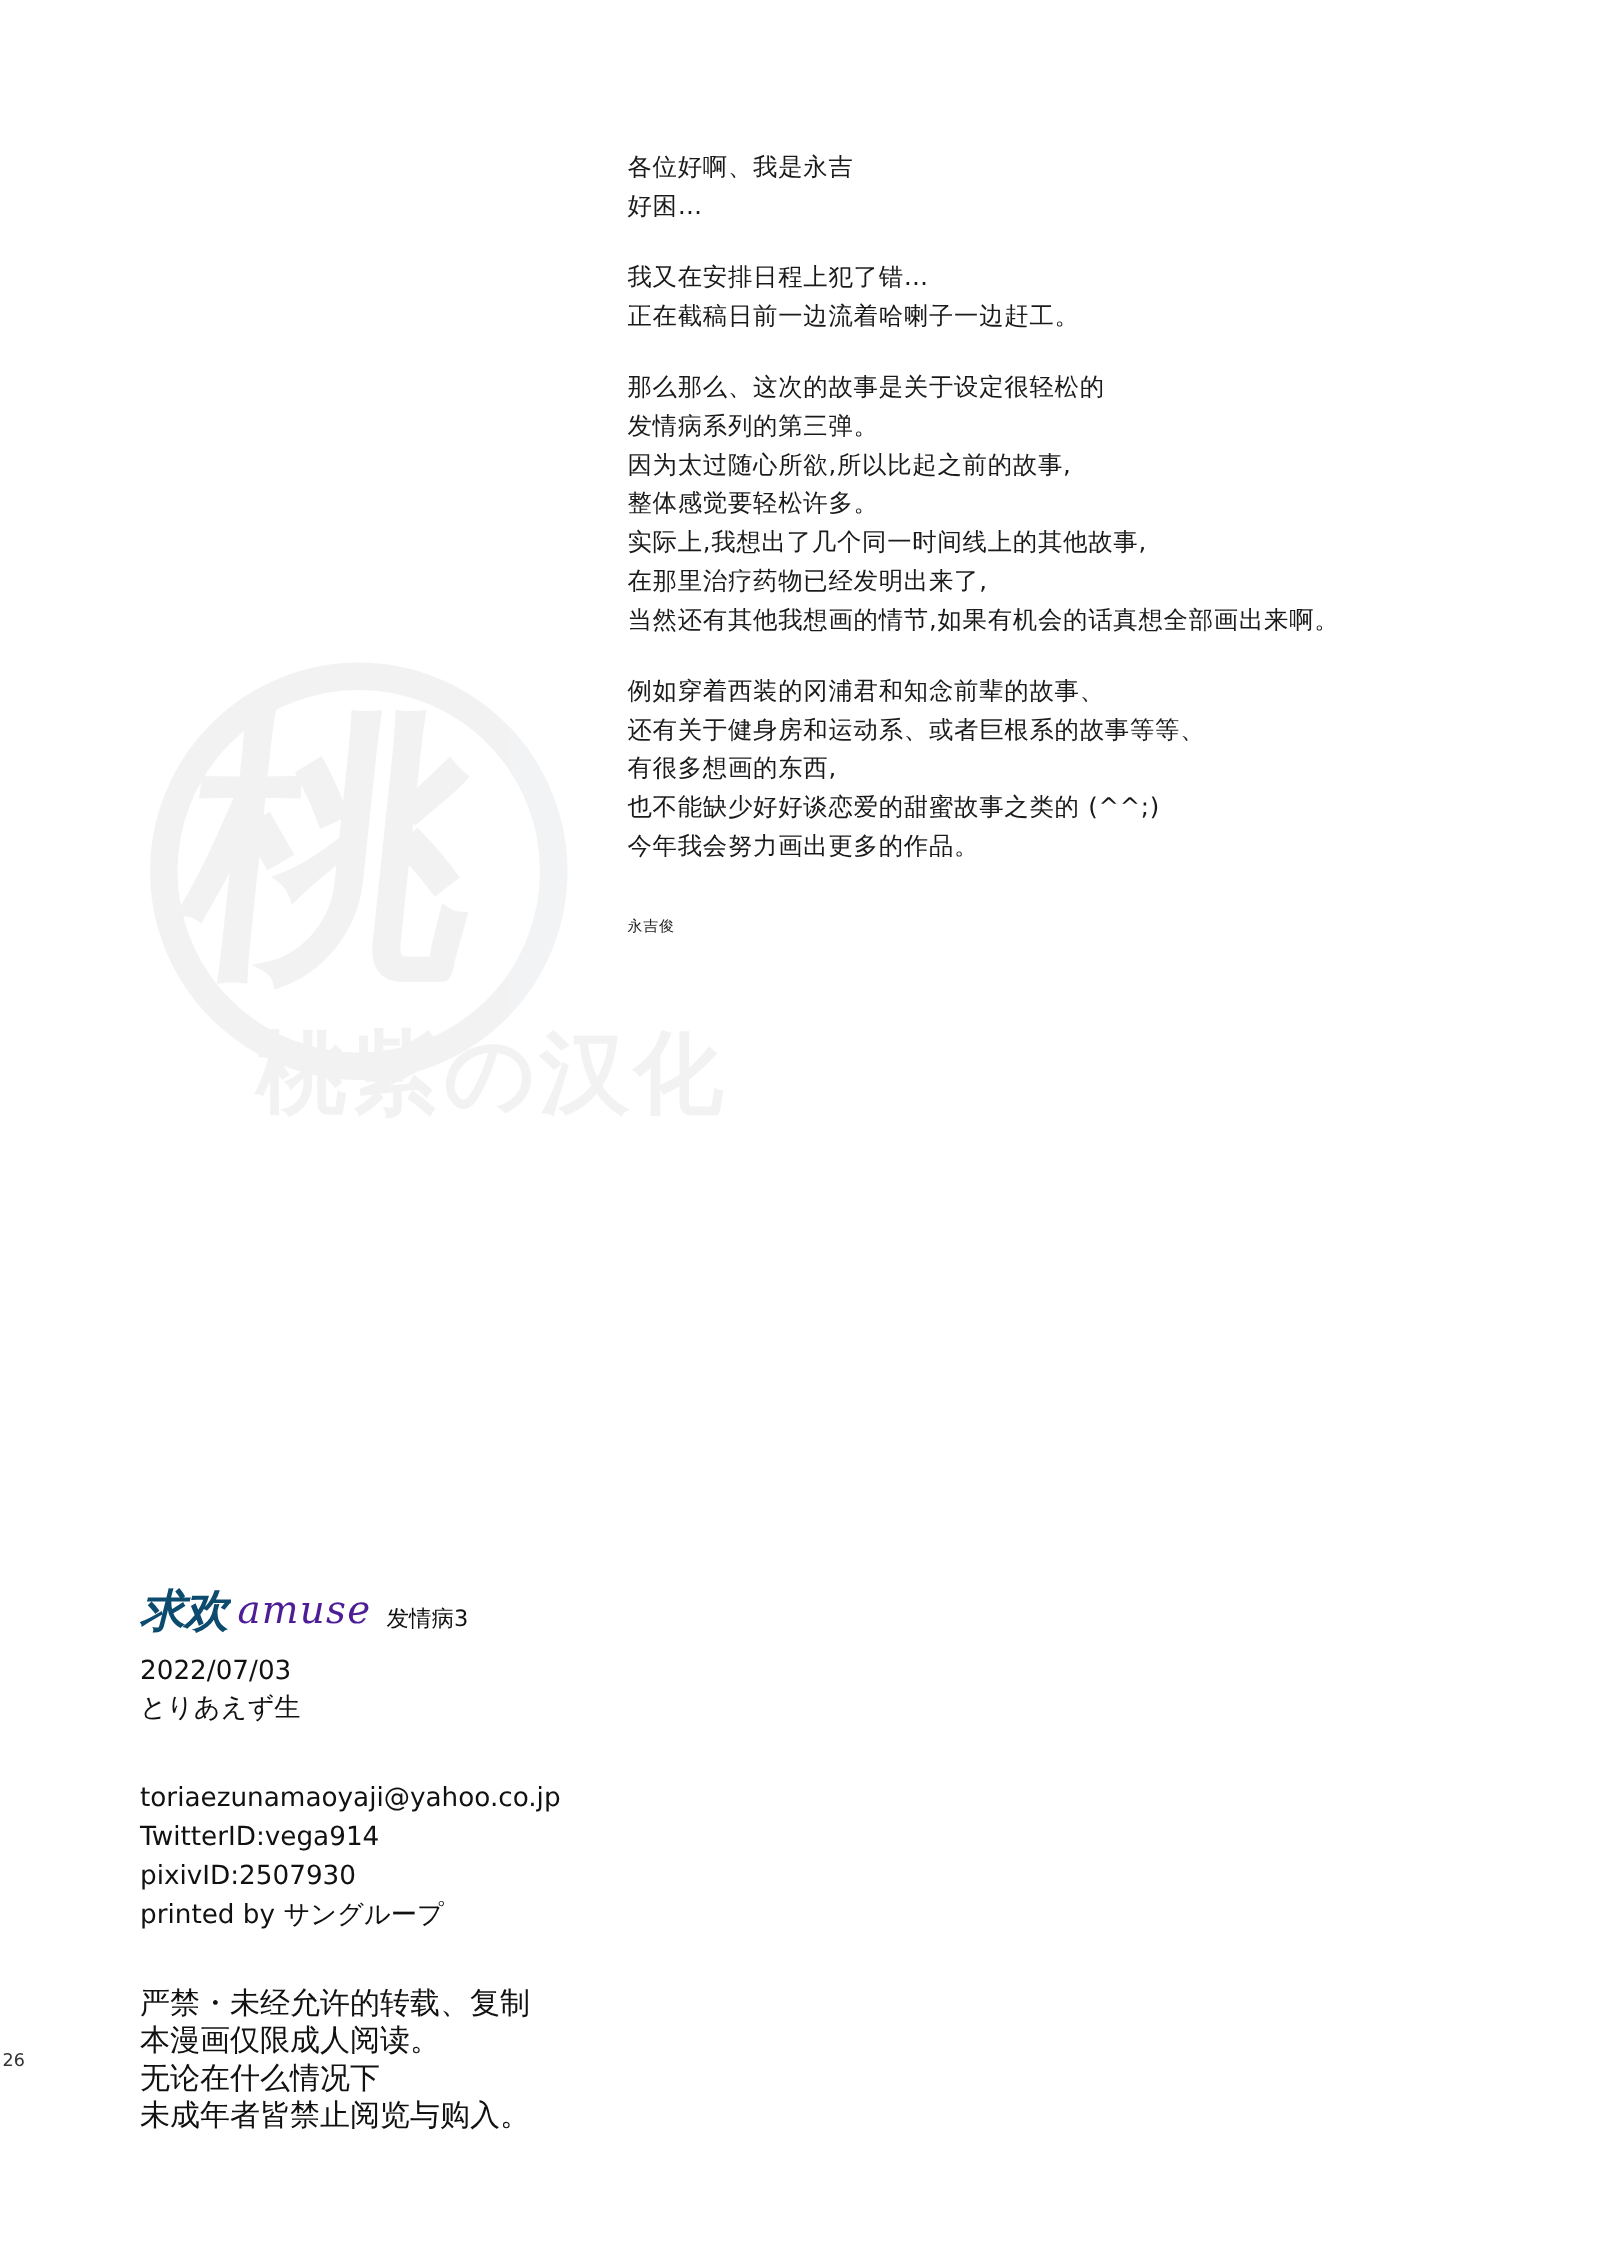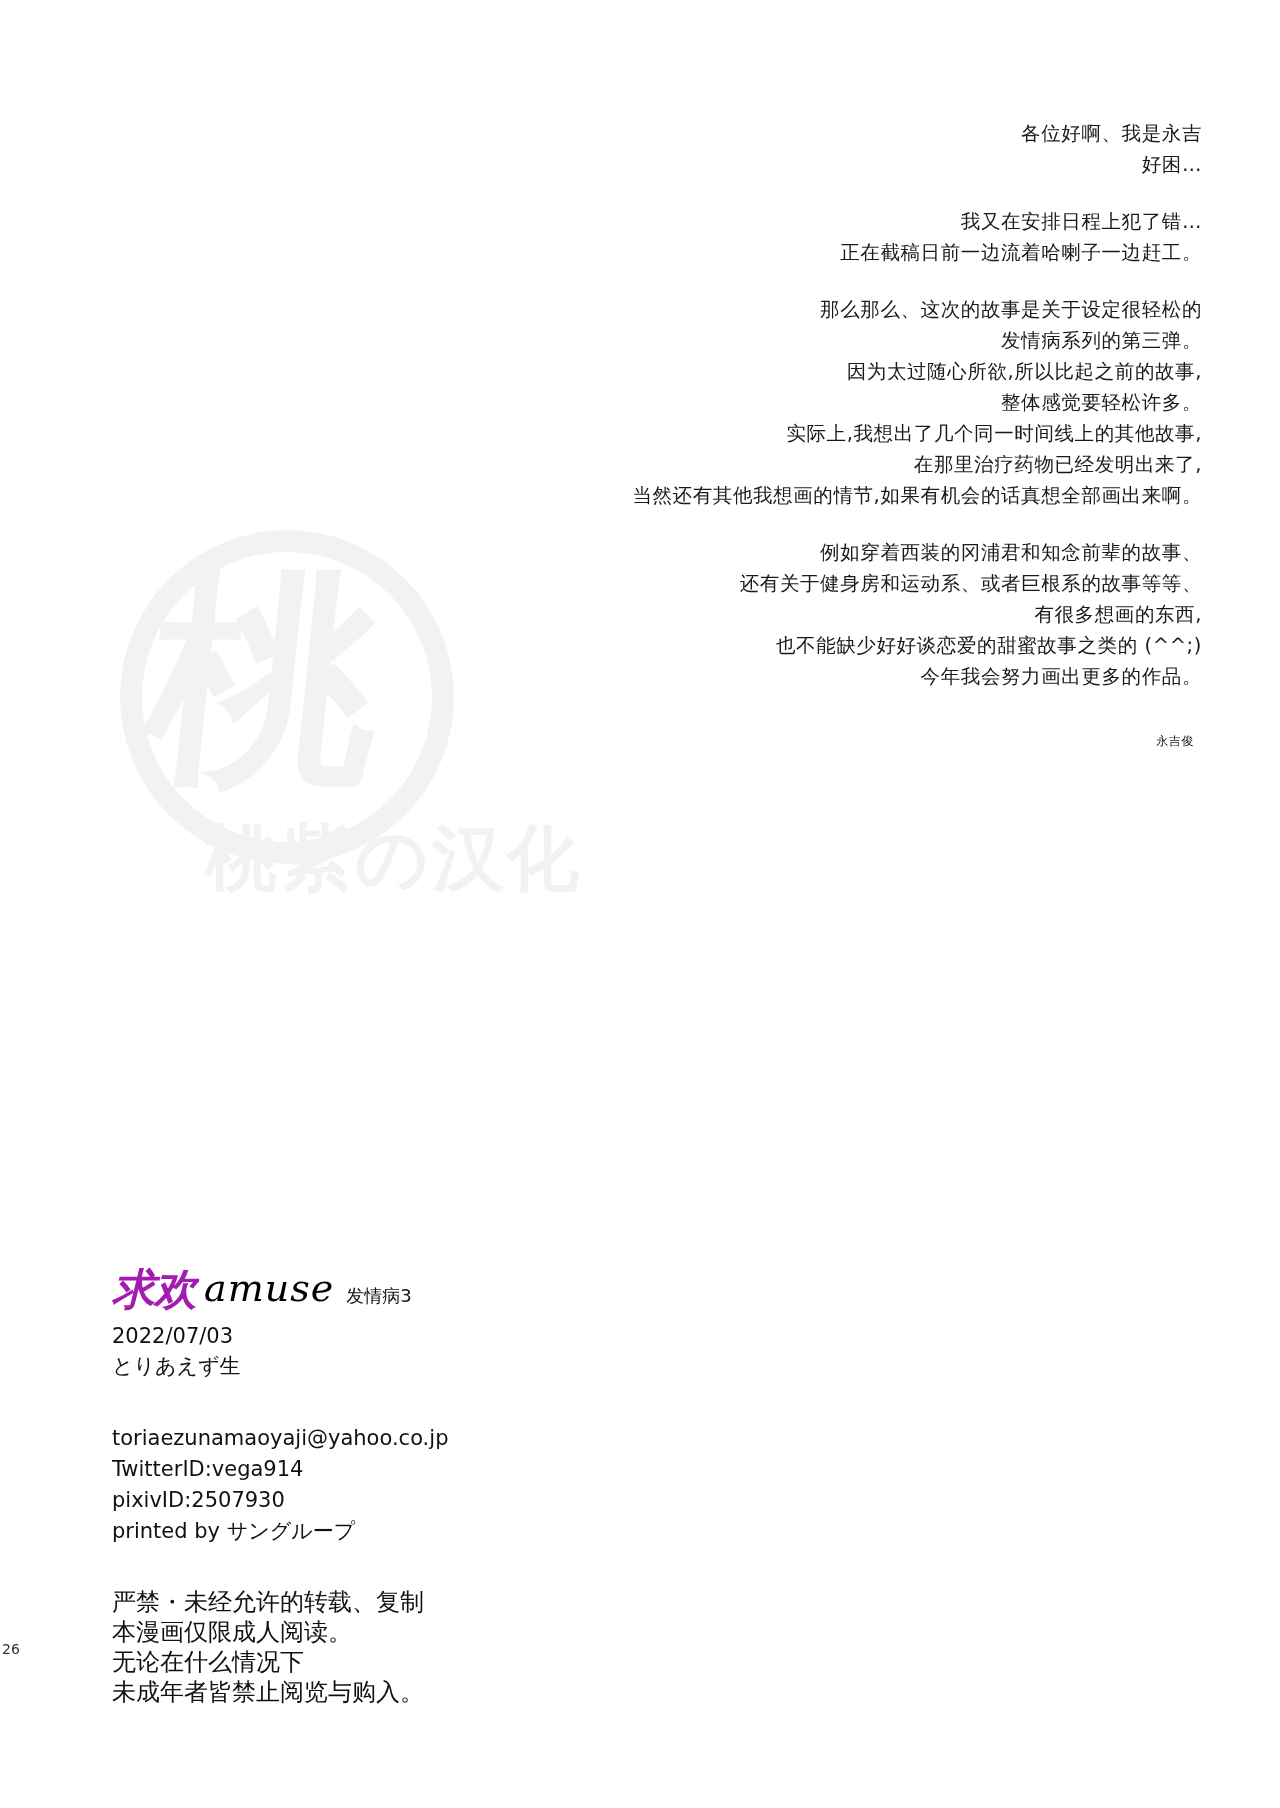--- a/index.html
+++ b/index.html
@@ -60,21 +60,21 @@
     letter-spacing: 3px;
     white-space: nowrap;
   }
 
   
   #afterword {
     position: absolute;
     right: 78px;
     top: 118px;
     width: 700px;
-    text-align: right;
+    text-align: left;
     font-family: "DejaVu Sans", sans-serif;
     font-size: 19.5px;
     line-height: 31px;
     color: #1a1a1a;
     letter-spacing: 0.6px;
   }
   #afterword .para {
     margin-bottom: 26px;
   }
   #afterword .para:last-child {
@@ -96,33 +96,33 @@
   .title-row {
     display: flex;
     align-items: flex-end;
     gap: 6px;
     height: 56px;
   }
   .logo-script {
     font-family: "DejaVu Serif", serif;
     font-style: italic;
     font-weight: 700;
-    font-size: 43px;
+    font-size: 36px;
     line-height: 44px;
     letter-spacing: -1px;
-    color: #a21caf;
+    color: #0c4a6e;
   }
   .logo-amuse {
     font-family: "DejaVu Serif", serif;
     font-style: italic;
     font-weight: 400;
-    font-size: 38px;
+    font-size: 31px;
     line-height: 46px;
     letter-spacing: 1px;
-    color: #000000;
+    color: #4c1d95;
     margin-left: 2px;
   }
   .logo-suffix {
     font-family: "DejaVu Sans", sans-serif;
     font-size: 18px;
     line-height: 22px;
     color: #111;
     padding-bottom: 4px;
     margin-left: 6px;
   }

